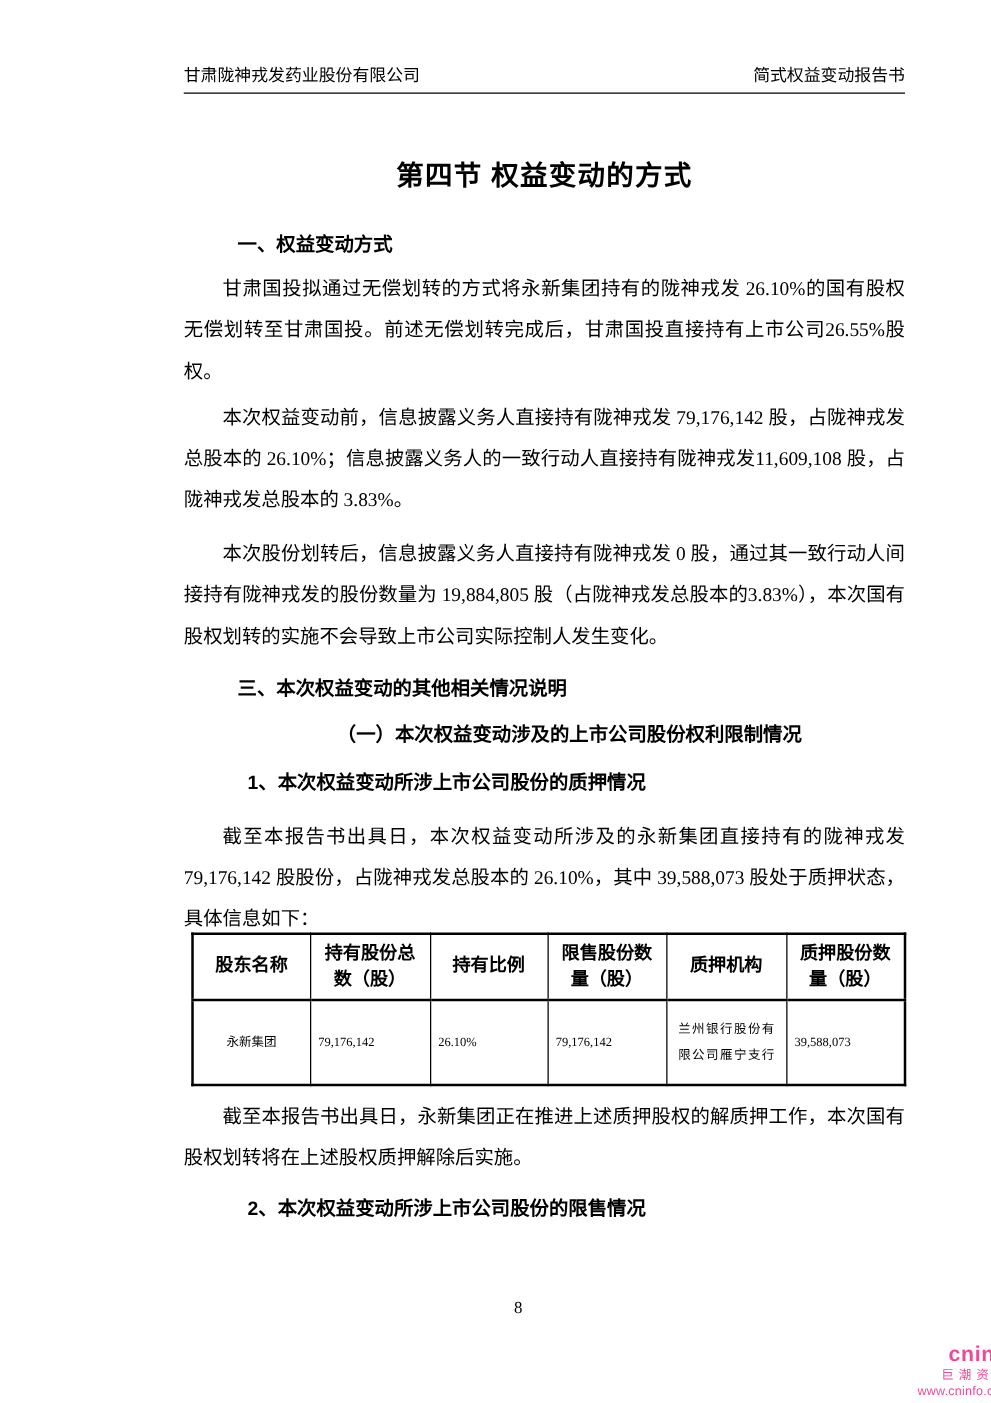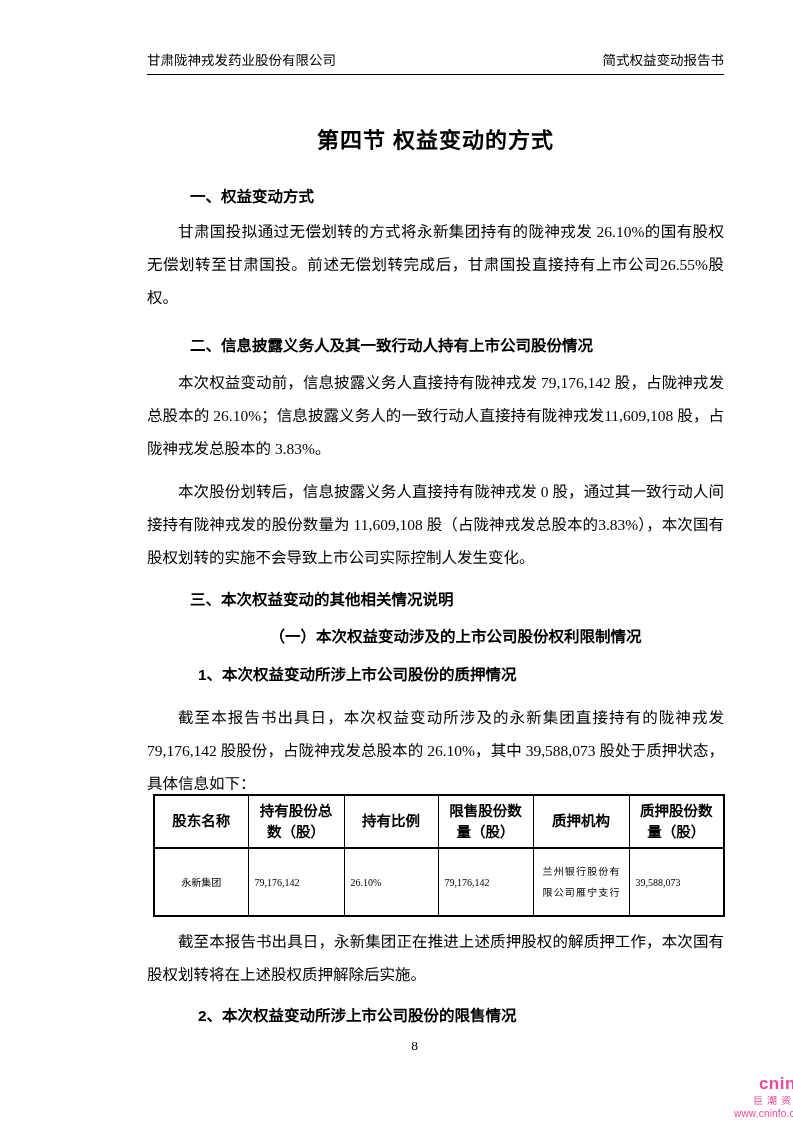--- a/index.html
+++ b/index.html
@@ -120,23 +120,22 @@
     <span>甘肃陇神戎发药业股份有限公司</span>
     <span>简式权益变动报告书</span>
   </div>
 
   <div class="content">
     <div class="doc-title">第四节 权益变动的方式</div>
 
     <p id="h1" class="h-l1">一、权益变动方式</p>
     <p id="p1" class="para">甘肃国投拟通过无偿划转的方式将永新集团持有的陇神戎发 26.10%的国有股权无偿划转至甘肃国投。前述无偿划转完成后，甘肃国投直接持有上市公司26.55%股权。</p>
 
-    <p id="h2" class="h-l1">二、信息披露义务人及其一致行动人持有上市公司股份情况</p>
     <p id="p2" class="para">本次权益变动前，信息披露义务人直接持有陇神戎发 79,176,142 股，占陇神戎发总股本的 26.10%；信息披露义务人的一致行动人直接持有陇神戎发11,609,108 股，占陇神戎发总股本的 3.83%。</p>
-    <p id="p3" class="para">本次股份划转后，信息披露义务人直接持有陇神戎发 0 股，通过其一致行动人间接持有陇神戎发的股份数量为 11,609,108 股（占陇神戎发总股本的3.83%），本次国有股权划转的实施不会导致上市公司实际控制人发生变化。</p>
+    <p id="p3" class="para">本次股份划转后，信息披露义务人直接持有陇神戎发 0 股，通过其一致行动人间接持有陇神戎发的股份数量为 19,884,805 股（占陇神戎发总股本的3.83%），本次国有股权划转的实施不会导致上市公司实际控制人发生变化。</p>
 
     <p id="h3" class="h-l1">三、本次权益变动的其他相关情况说明</p>
     <p id="h3-1" class="h-l2">（一）本次权益变动涉及的上市公司股份权利限制情况</p>
     <p id="h3-1-1" class="h-l3">1、本次权益变动所涉上市公司股份的质押情况</p>
     <p id="p4" class="para">截至本报告书出具日，本次权益变动所涉及的永新集团直接持有的陇神戎发79,176,142 股股份，占陇神戎发总股本的 26.10%，其中 39,588,073 股处于质押状态，具体信息如下：</p>
 
     <table class="pledge-table">
       <colgroup>
         <col style="width:94px">
           <col style="width:96px">

